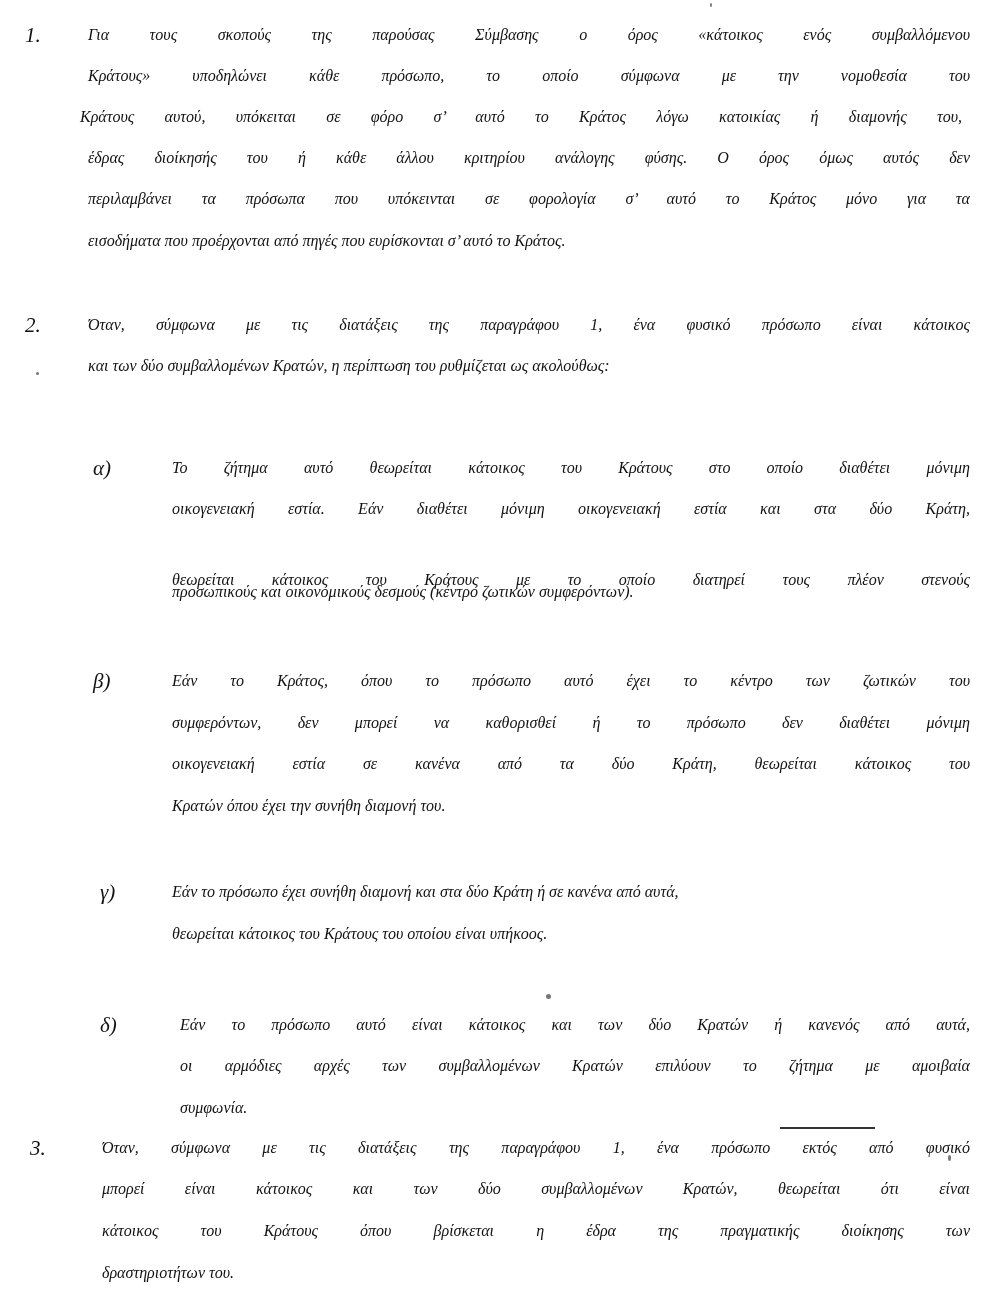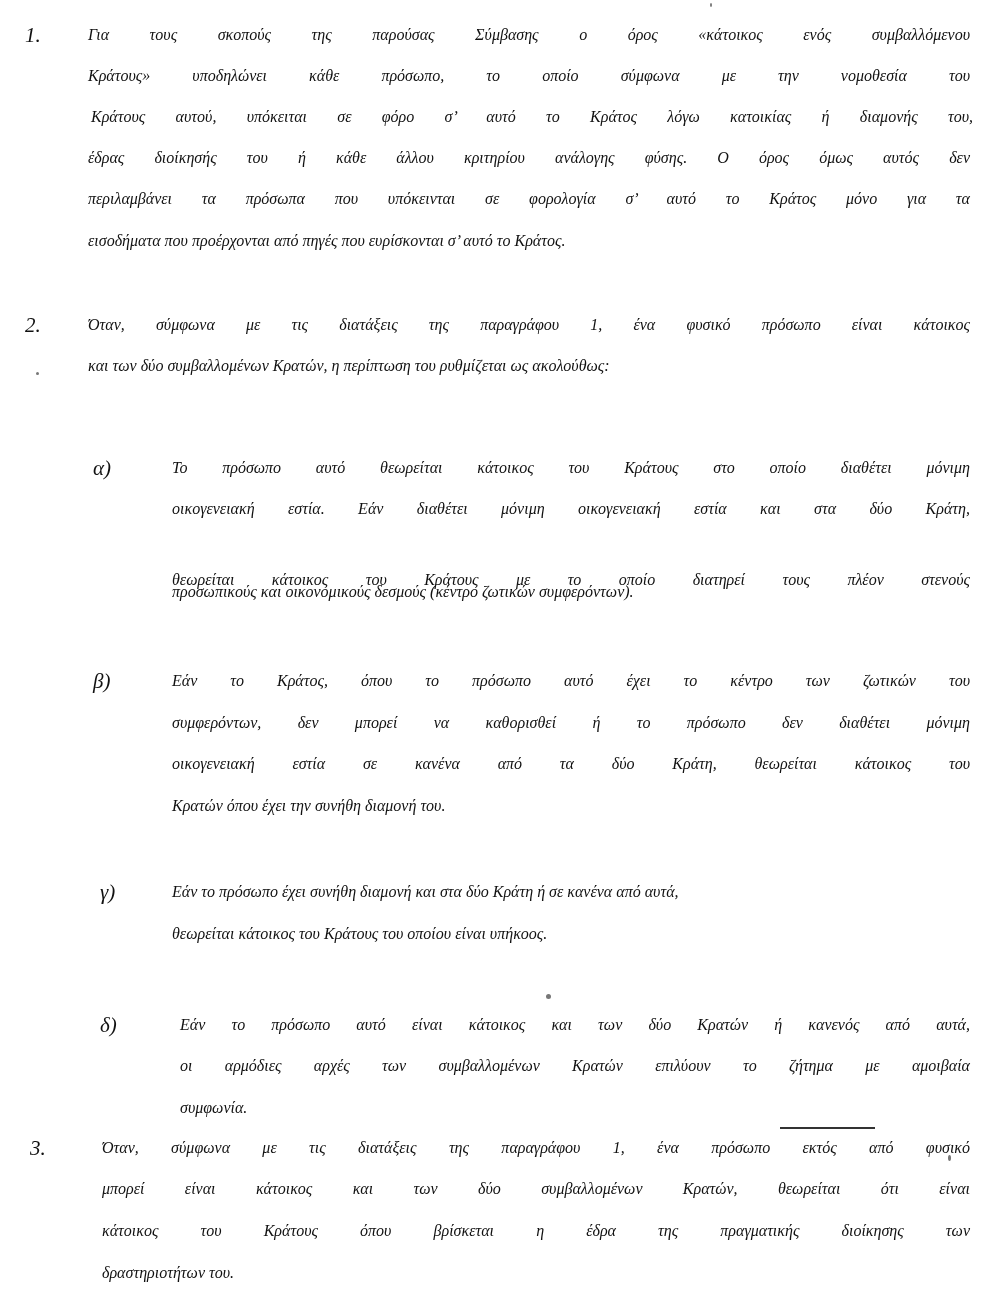--- a/index.html
+++ b/index.html
@@ -19,34 +19,34 @@
   .speck { position: absolute; background: #777; border-radius: 50%; }
   .mark { position: absolute; height: 2px; background: #333; }
 </style>
 </head>
 <body>
 
 <div class="para">
   <span class="num" style="left:25px; top:23px;">1.</span>
   <div class="line just" style="left:88px; top:23px; width:882px;">Για τους σκοπούς της παρούσας Σύμβασης ο όρος «κάτοικος ενός συμβαλλόμενου</div>
   <div class="line just" style="left:88px; top:64px; width:882px;">Κράτους» υποδηλώνει κάθε πρόσωπο, το οποίο σύμφωνα με την νομοθεσία του</div>
-  <div class="line just" style="left:91px; top:105px; width:882px;">Κράτους αυτού, υπόκειται σε φόρο σ’ αυτό το Κράτος λόγω κατοικίας ή διαμονής του,</div>
+  <div class="line just" style="left:80px; top:105px; width:882px;">Κράτους αυτού, υπόκειται σε φόρο σ’ αυτό το Κράτος λόγω κατοικίας ή διαμονής του,</div>
   <div class="line just" style="left:88px; top:146px; width:882px;">έδρας διοίκησής του ή κάθε άλλου κριτηρίου ανάλογης φύσης. Ο όρος όμως αυτός δεν</div>
   <div class="line just" style="left:88px; top:187px; width:882px;">περιλαμβάνει τα πρόσωπα που υπόκεινται σε φορολογία  σ’ αυτό το Κράτος μόνο για τα</div>
   <div class="line" style="left:88px; top:229px;">εισοδήματα που προέρχονται από πηγές που ευρίσκονται σ’ αυτό το Κράτος.</div>
 </div>
 
 <div class="para">
   <span class="num" style="left:25px; top:313px;">2.</span>
   <div class="line just" style="left:88px; top:313px; width:882px;">Όταν, σύμφωνα με τις διατάξεις της παραγράφου 1, ένα φυσικό πρόσωπο είναι κάτοικος</div>
   <div class="line" style="left:88px; top:354px;text-align:center;">και των δύο συμβαλλομένων Κρατών, η περίπτωση του ρυθμίζεται ως ακολούθως:</div>
 
   <div>
     <span class="num" style="left:93px; top:456px;">α)</span>
-    <div class="line just" style="left:172px; top:456px; width:798px;">Το πρόσωπο αυτό θεωρείται κάτοικος του Κράτους στο οποίο διαθέτει μόνιμη</div>
+    <div class="line just" style="left:172px; top:456px; width:798px;">Το ζήτημα αυτό θεωρείται κάτοικος του Κράτους στο οποίο διαθέτει μόνιμη</div>
     <div class="line just" style="left:172px; top:497px; width:798px;">οικογενειακή εστία. Εάν διαθέτει μόνιμη οικογενειακή εστία και στα δύο Κράτη,</div>
     <div class="line just" style="left:172px; top:568px; width:798px;">θεωρείται κάτοικος του Κράτους με το οποίο διατηρεί τους πλέον στενούς</div>
     <div class="line" style="left:172px; top:580px;">προσωπικούς και οικονομικούς δεσμούς (κέντρο ζωτικών συμφερόντων).</div>
   </div>
 
   <div>
     <span class="num" style="left:93px; top:669px;">β)</span>
     <div class="line just" style="left:172px; top:669px; width:798px;">Εάν το Κράτος, όπου το πρόσωπο αυτό έχει το κέντρο των ζωτικών του</div>
     <div class="line just" style="left:172px; top:711px; width:798px;">συμφερόντων, δεν μπορεί να καθορισθεί ή το πρόσωπο δεν διαθέτει μόνιμη</div>
     <div class="line just" style="left:172px; top:752px; width:798px;">οικογενειακή εστία  σε κανένα από τα δύο Κράτη, θεωρείται κάτοικος του</div>

